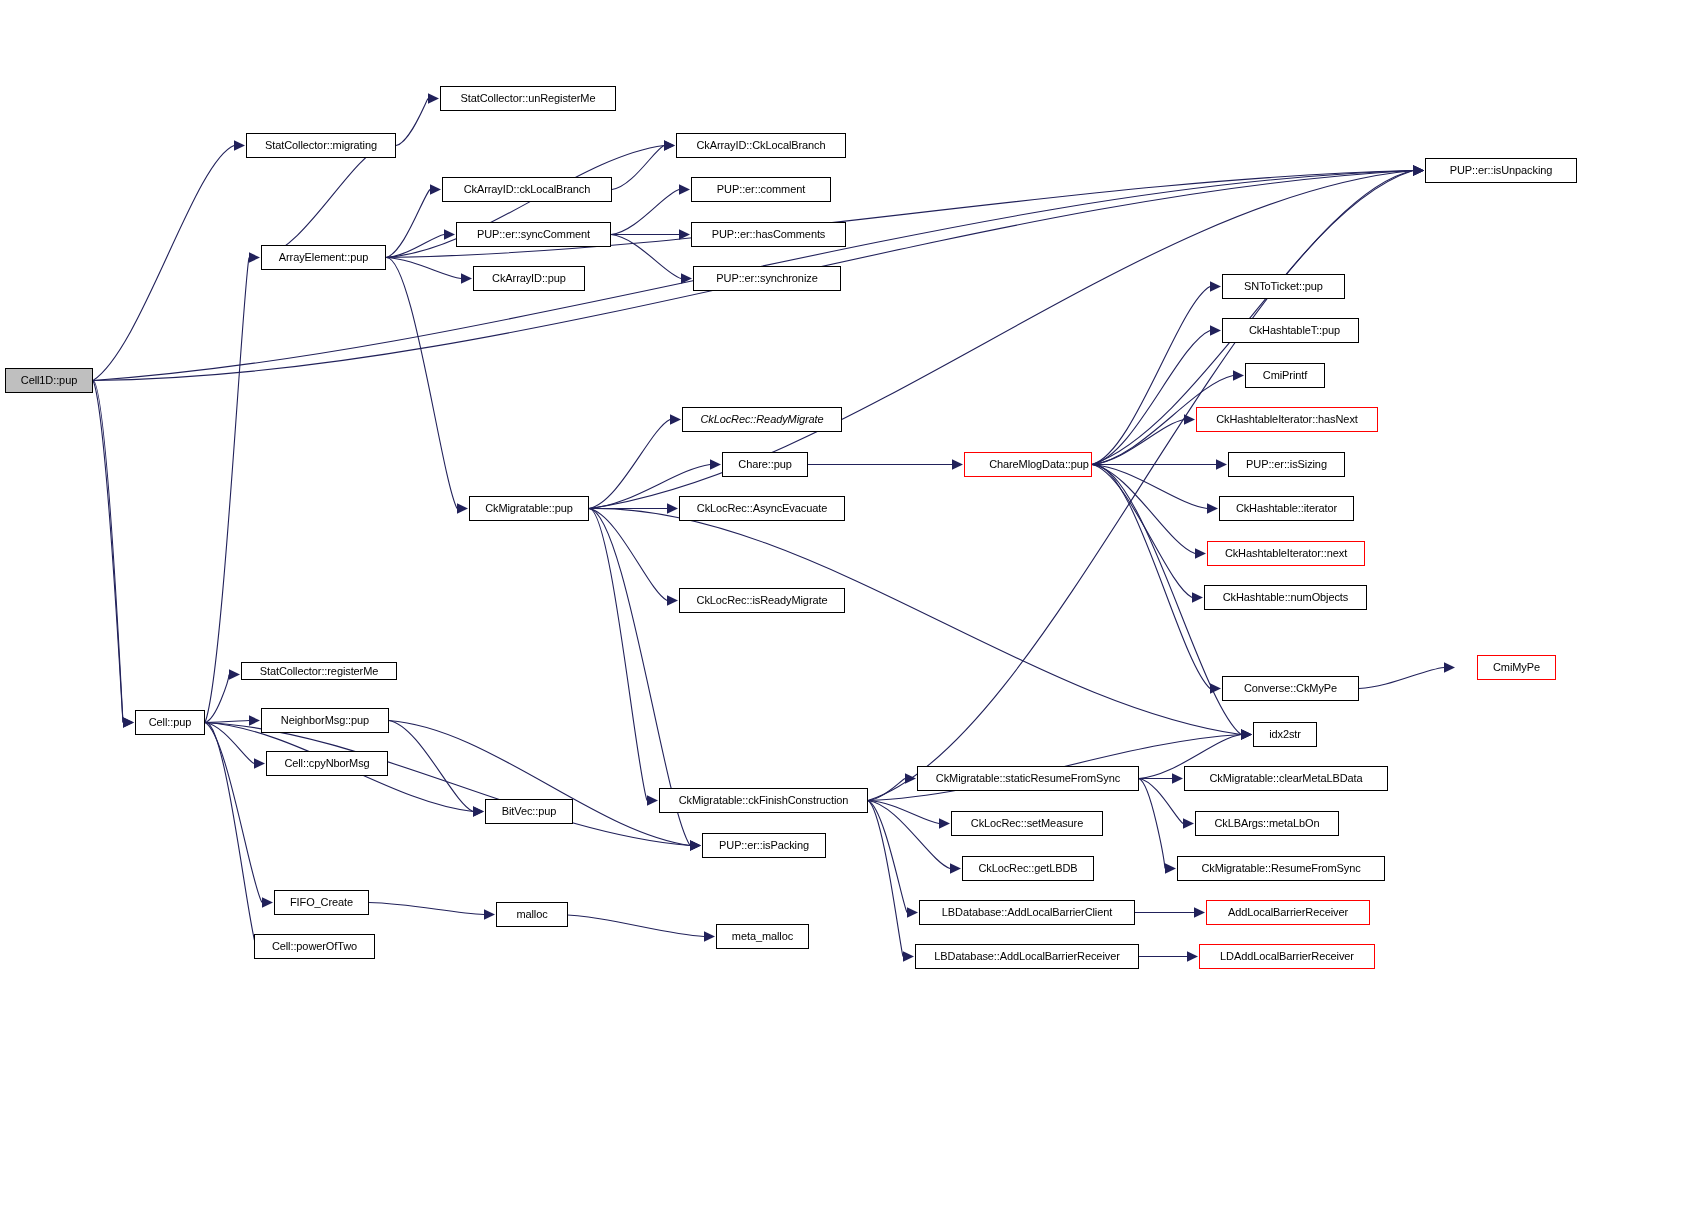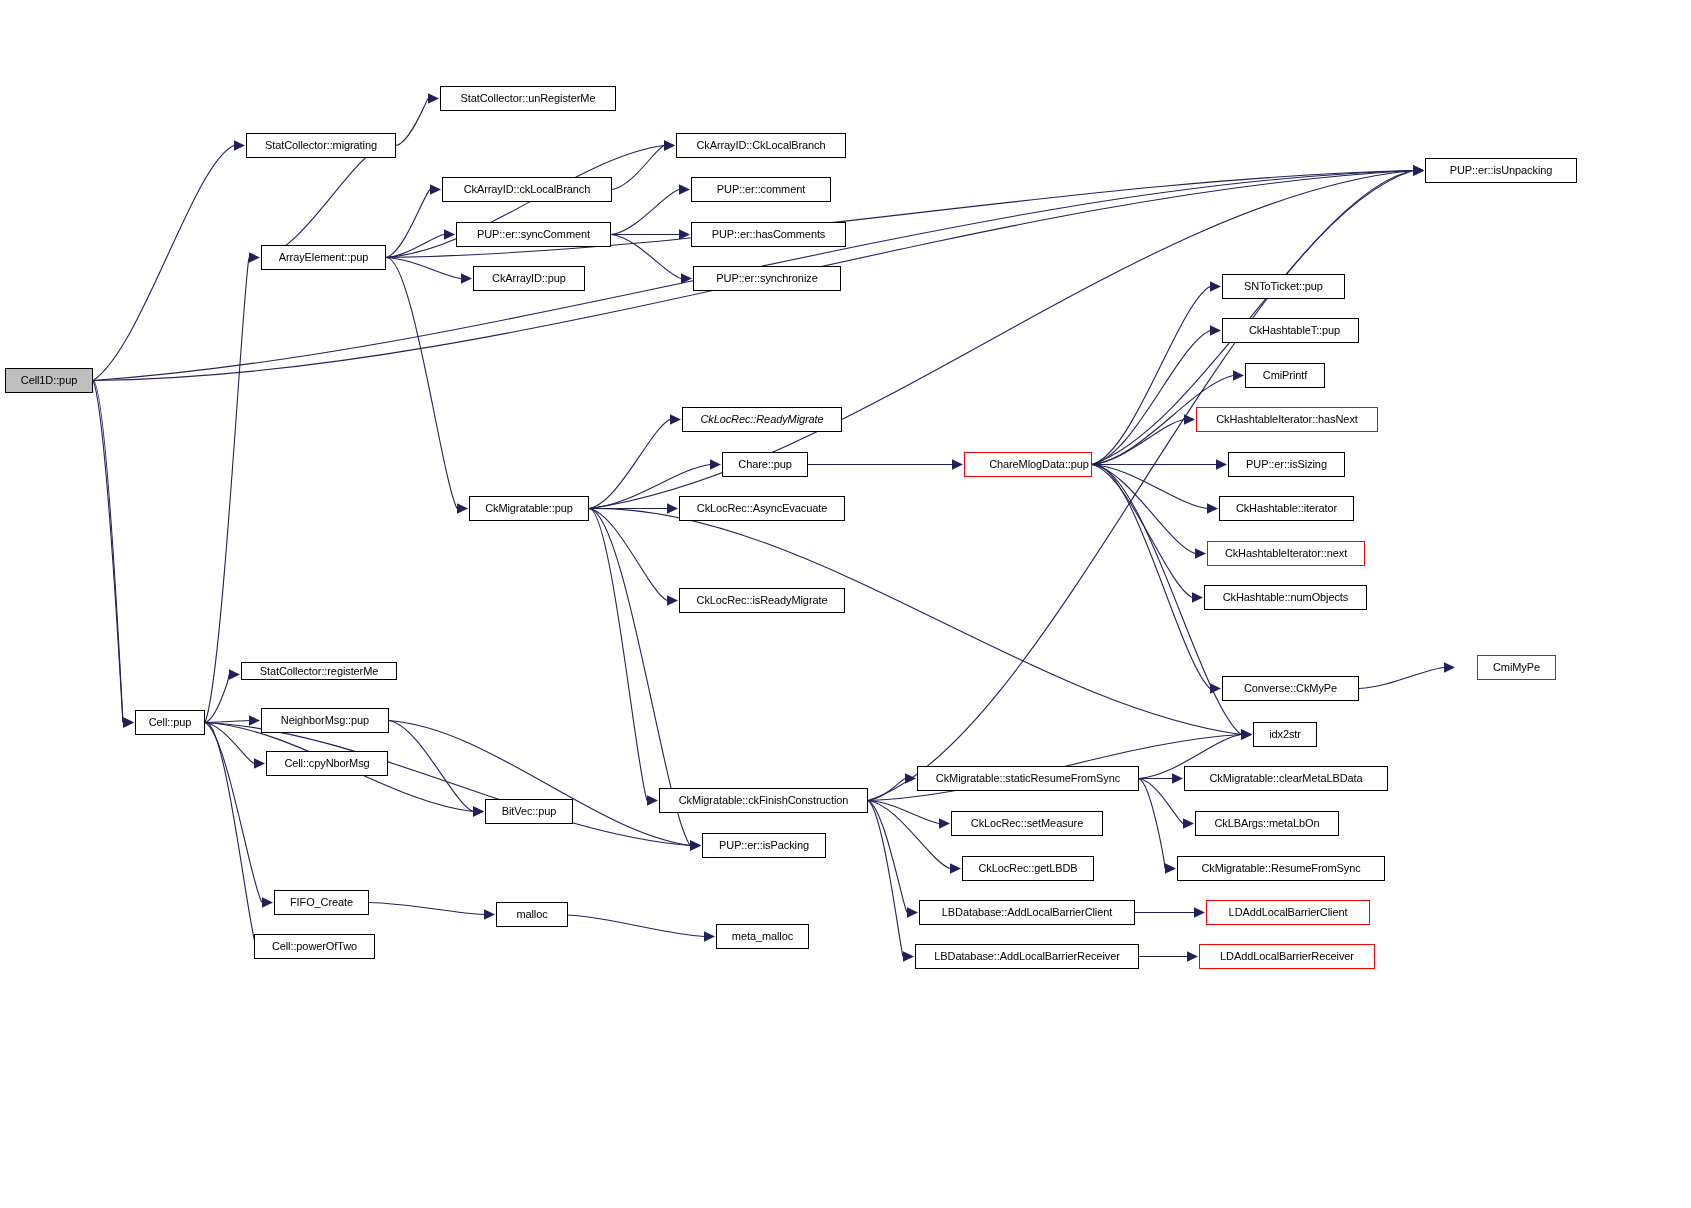--- a/index.html
+++ b/index.html
@@ -315,21 +315,21 @@
     <div class="node" style="left: 274px; top: 890px; width: 95px; height: 25px;">
       <span>FIFO_Create</span>
     </div>
     <div class="node" style="left: 496px; top: 902px; width: 72px; height: 25px;">
       <span>malloc</span>
     </div>
     <div class="node" style="left: 919px; top: 900px; width: 216px; height: 25px;">
       <span>LBDatabase::AddLocalBarrierClient</span>
     </div>
     <div class="node alert" style="left: 1206px; top: 900px; width: 164px; height: 25px;">
-      <span>LDAddLocalBarrierClient</span>
+      <span>AddLocalBarrierReceiver</span>
     </div>
     <div class="node" style="left: 254px; top: 934px; width: 121px; height: 25px;">
       <span>Cell::powerOfTwo</span>
     </div>
     <div class="node" style="left: 716px; top: 924px; width: 93px; height: 25px;">
       <span>meta_malloc</span>
     </div>
     <div class="node" style="left: 915px; top: 944px; width: 224px; height: 25px;">
       <span>LBDatabase::AddLocalBarrierReceiver</span>
     </div>

